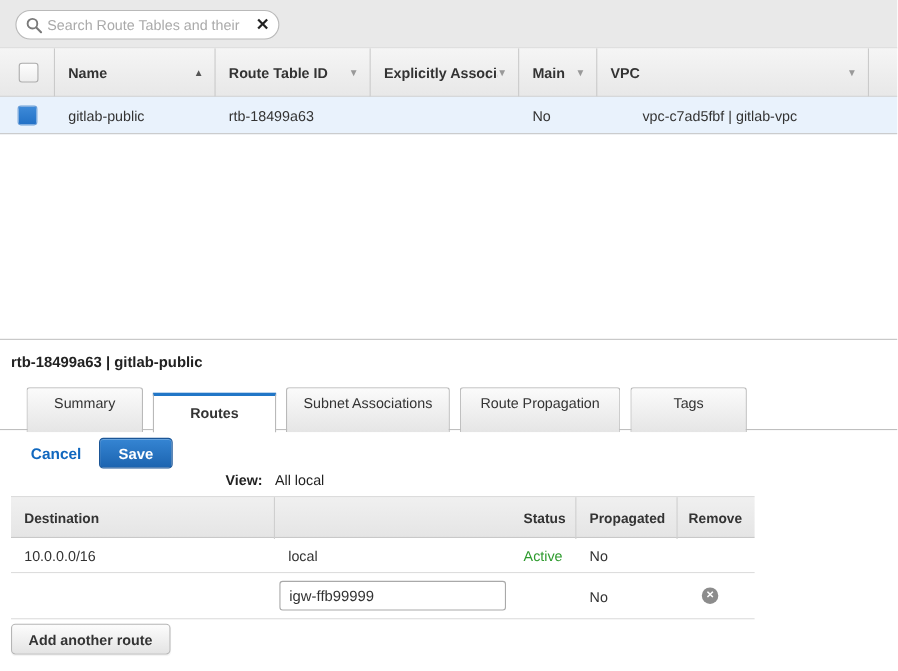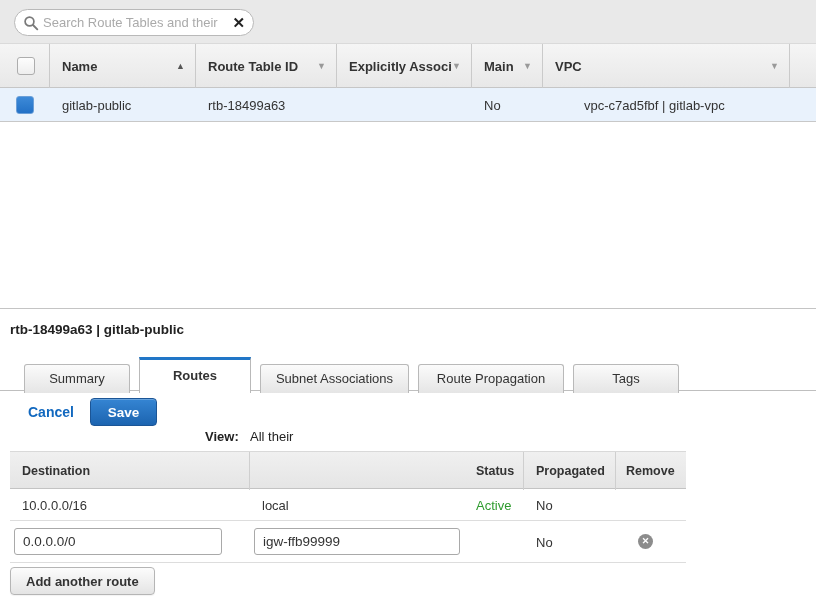--- a/index.html
+++ b/index.html
@@ -36,21 +36,21 @@
         padding-left: 12px; font-size: 13px; color: #333; }
 
   
   .panel-divider { position: absolute; left: 0; top: 308px; width: 816px; height: 1px; background: #c4c4c4; }
 
   
   .detail-title { position: absolute; left: 10px; top: 322px; font-size: 13.5px; font-weight: bold; color: #222; }
 
   .tabs { position: absolute; left: 24px; top: 357px; height: 36px; display: flex; align-items: flex-end; z-index: 2; }
   .tab { text-align: center; font-size: 13px; color: #333; cursor: pointer;
-         height: 29px; line-height: 27px; margin-right: 9px;
+         height: 41px; line-height: 27px; margin-right: 9px;
          background: linear-gradient(#fbfbfb, #e5e5e5);
          border: 1px solid #b9b9b9; border-bottom: none; border-radius: 3px 3px 0 0; }
   .tab.active { height: 36px; line-height: 31px; background: #fff; font-weight: bold;
                 border-top: 3px solid #2176c7; border-left: 1px solid #b9b9b9;
                 border-right: 1px solid #b9b9b9; border-radius: 0; position: relative; z-index: 3; }
   .tabs-baseline { position: absolute; left: 0; top: 390px; width: 816px; height: 1px; background: #bfbfbf; z-index: 1; }
 
   .cancel-link { position: absolute; left: 28px; top: 404px; font-size: 14px; font-weight: bold;
                  color: #1168bf; cursor: pointer; text-decoration: none; }
   .save-btn { position: absolute; left: 90px; top: 398px; width: 67px; height: 28px;
@@ -147,39 +147,38 @@
     <div class="tab" style="width:149px;">Subnet Associations</div>
     <div class="tab" style="width:146px;">Route Propagation</div>
     <div class="tab" style="width:106px;">Tags</div>
   </div>
   <div class="tabs-baseline"></div>
 
   <a class="cancel-link">Cancel</a>
   <button class="save-btn">Save</button>
 
   <span class="view-label">View:</span>
-  <span class="view-value">All their</span>
+  <span class="view-value">All local</span>
 
   <div class="rt">
     <div class="rt-head">
       <div class="rt-th" style="left:0;width:240px;padding-left:12px;">Destination</div>
       <div class="rt-th" style="left:456px;width:58px;padding-left:10px;">Status</div>
       <div class="rt-th" style="left:514px;width:92px;padding-left:12px;">Propagated</div>
       <div class="rt-th no-sep" style="left:606px;width:70px;padding-left:10px;">Remove</div>
     </div>
 
     <div class="rt-row" style="height:32px;">
       <div class="rt-cell" style="left:12px;height:32px;">10.0.0.0/16</div>
       <div class="rt-cell" style="left:252px;height:32px;">local</div>
       <div class="rt-cell status-active" style="left:466px;height:32px;">Active</div>
       <div class="rt-cell" style="left:526px;height:32px;">No</div>
     </div>
 
     <div class="rt-row" style="height:42px;">
-      <input type="text" class="rt-input" style="left: 4px; top: 7px; width: 208px;" value="0.0.0.0/0">
       <input type="text" class="rt-input" style="left: 244px; top: 7px; width: 206px;" value="igw-ffb99999">
       <div class="rt-cell" style="left:526px;height:42px;">No</div>
       <div class="remove-btn" style="left:628px;top:13px;">✕</div>
     </div>
   </div>
 
   <button class="add-route-btn">Add another route</button>
 
 </div>
 

